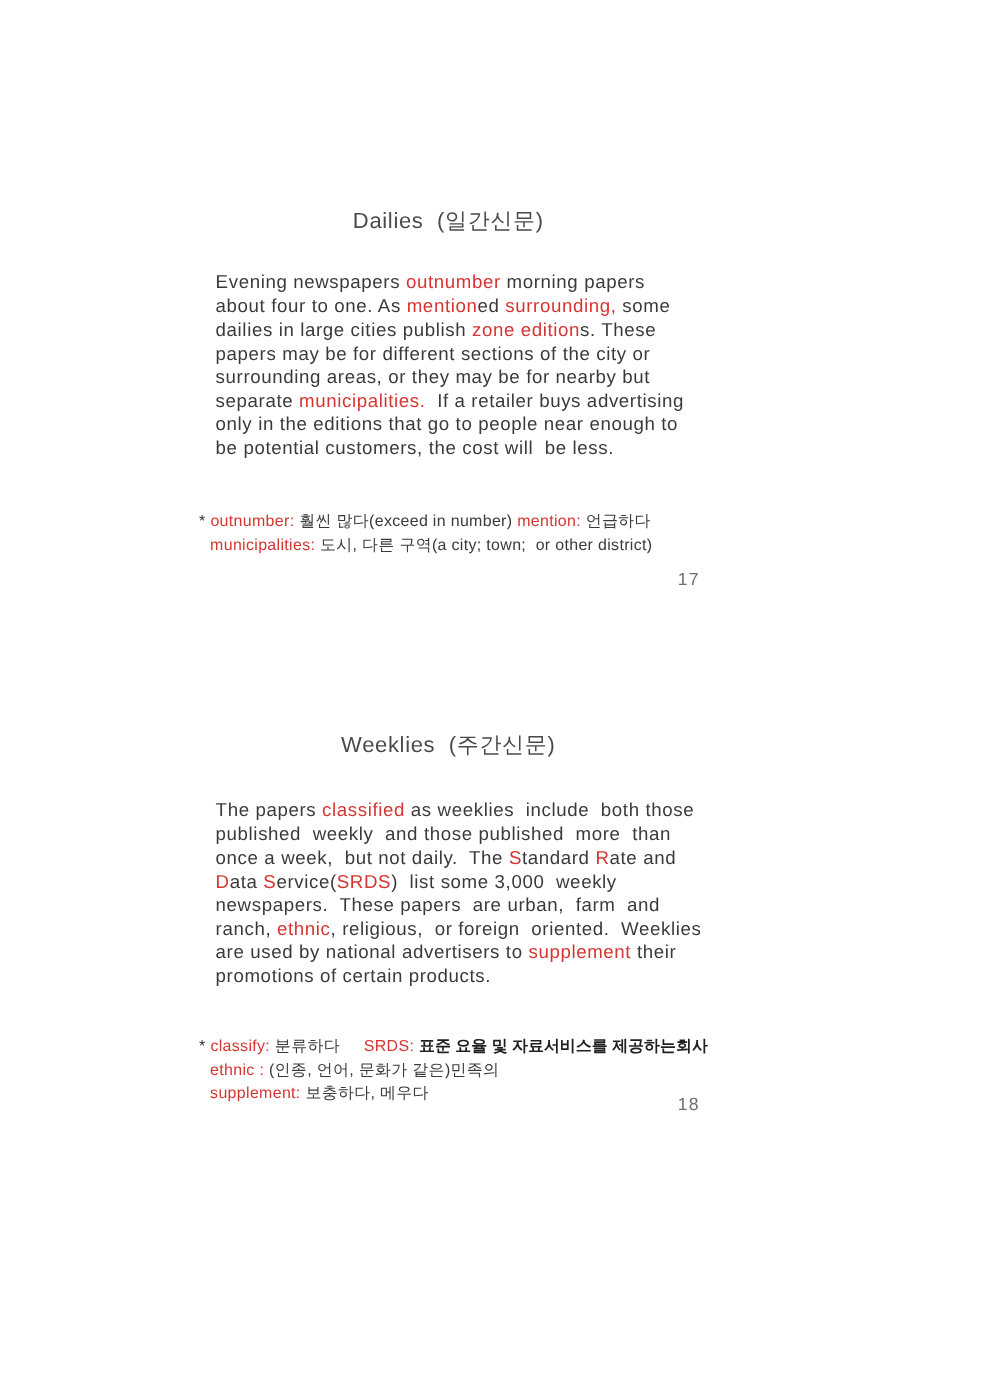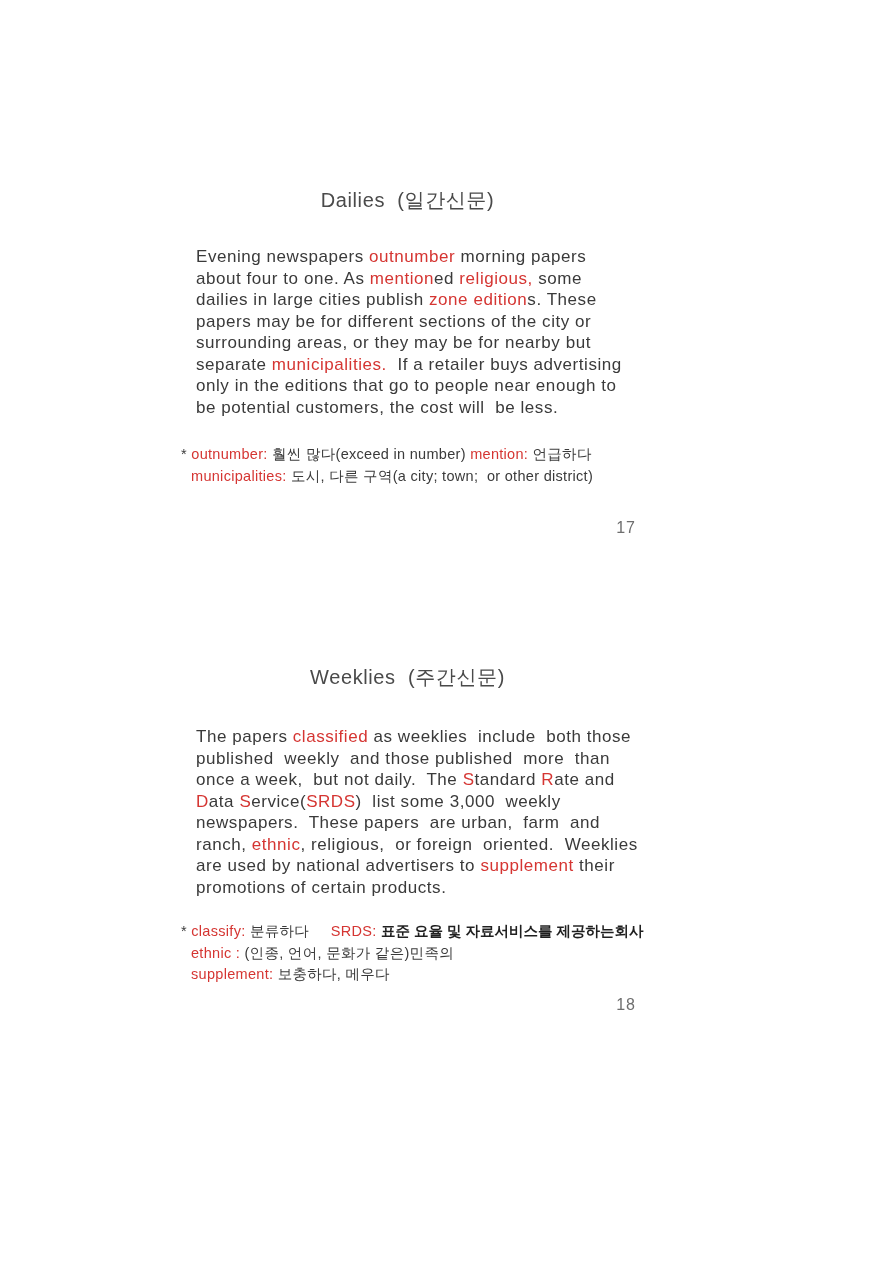--- a/index.html
+++ b/index.html
@@ -45,20 +45,21 @@
   #para-1 { top: 246px; }
   #para-2 { top: 726px; }
 
   .vocab {
     position: absolute;
     left: 181px;
     width: 490px;
     font-size: 14.5px;
     line-height: 21.6px;
     letter-spacing: 0.3px;
+    margin-top: 20px;
   }
   #vocab-1 { top: 444px; }
   #vocab-2 { top: 921px; }
   .vocab .line:not(:first-child) { padding-left: 10px; }
 
   .line { white-space: pre; }
   .run-text { color: var(--text); }
   .run-red  { color: var(--red); }
   .run-bold { color: #1f1f1f; font-weight: 700; letter-spacing: 0; }
 
@@ -77,21 +78,21 @@
 </head>
 <body>
 
 <div>
 
   <section>
     <h1 id="title-1" class="slide-title">Dailies  (일간신문)</h1>
 
     <div id="para-1" class="body-text">
         <div class="line"><span class="run-text">Evening newspapers </span><span class="run-red">outnumber</span><span class="run-text"> morning papers</span></div>
-        <div class="line"><span class="run-text">about four to one. As </span><span class="run-red">mention</span><span class="run-text">ed </span><span class="run-red">religious,</span><span class="run-text"> some</span></div>
+        <div class="line"><span class="run-text">about four to one. As </span><span class="run-red">mention</span><span class="run-text">ed </span><span class="run-red">surrounding,</span><span class="run-text"> some</span></div>
         <div class="line"><span class="run-text">dailies in large cities publish </span><span class="run-red">zone edition</span><span class="run-text">s. These</span></div>
         <div class="line"><span class="run-text">papers may be for different sections of the city or</span></div>
         <div class="line"><span class="run-text">surrounding areas, or they may be for nearby but</span></div>
         <div class="line"><span class="run-text">separate </span><span class="run-red">municipalities.</span><span class="run-text">  If a retailer buys advertising</span></div>
         <div class="line"><span class="run-text">only in the editions that go to people near enough to</span></div>
         <div class="line"><span class="run-text">be potential customers, the cost will  be less.</span></div>
       </div>
 
     <div id="vocab-1" class="vocab">
         <div class="line"><span class="run-text">* </span><span class="run-red">outnumber:</span><span class="run-text"> 훨씬 많다(exceed in number) </span><span class="run-red">mention:</span><span class="run-text"> 언급하다</span></div>

